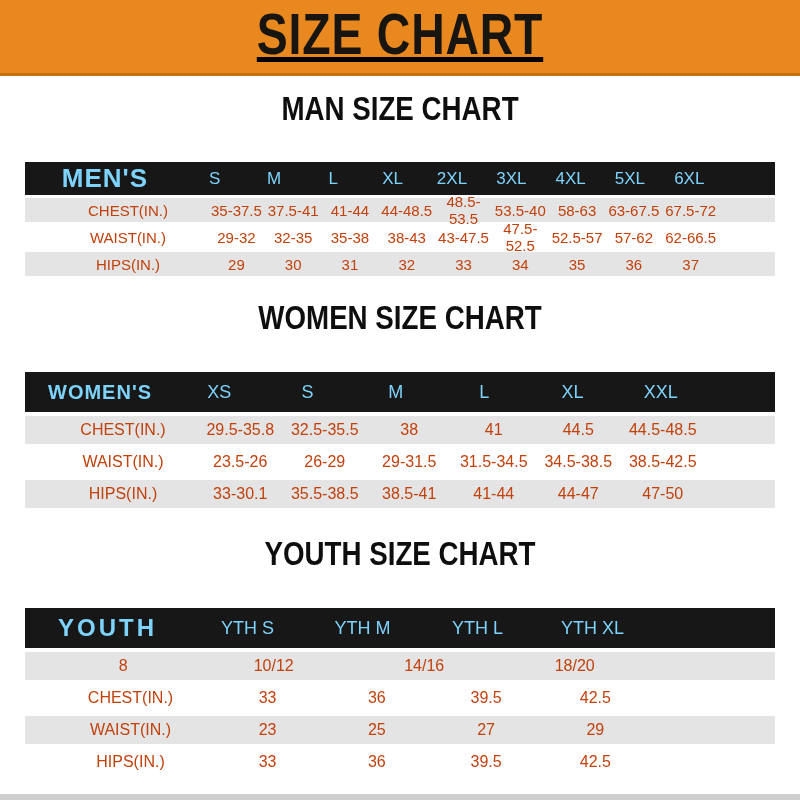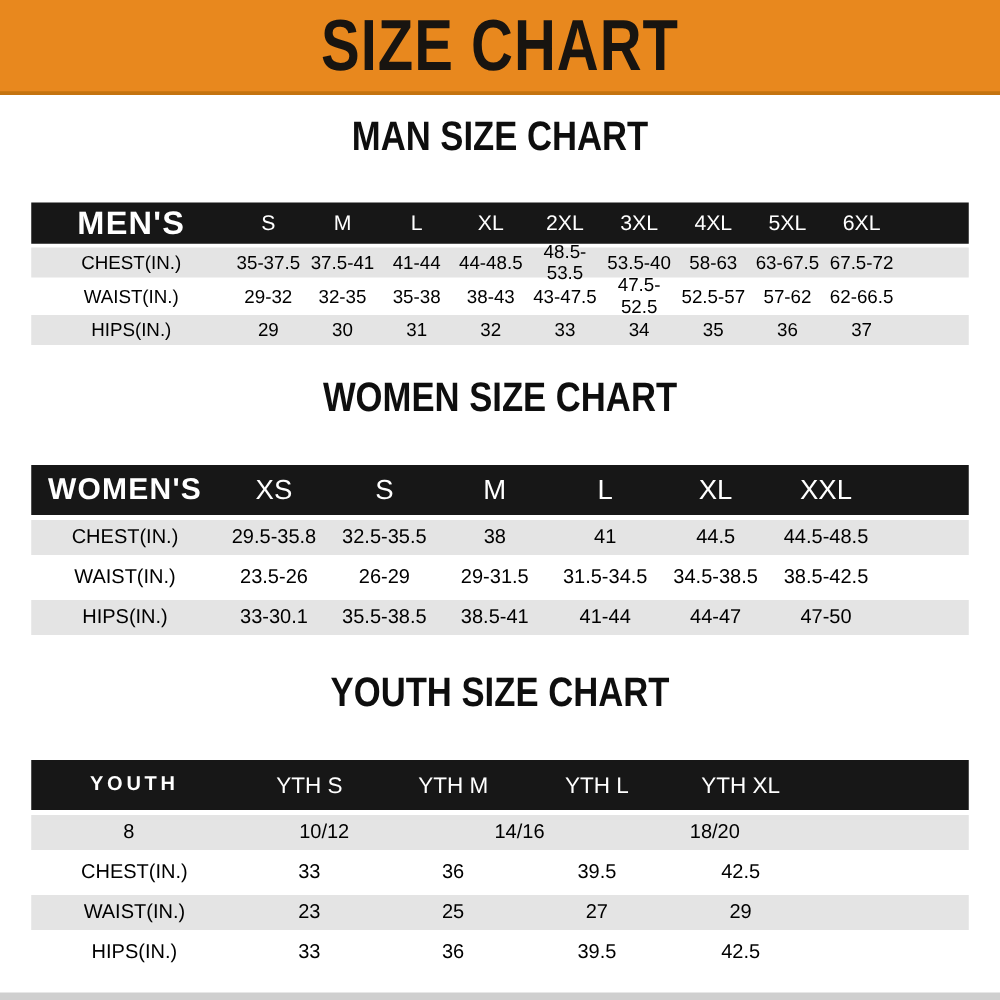--- a/index.html
+++ b/index.html
@@ -4,69 +4,69 @@
 <style>
   html,body{margin:0;padding:0;}
   body{
     width:800px;height:800px;overflow:hidden;background:#ffffff;
     font-family:"Liberation Sans","DejaVu Sans",sans-serif;
     position:relative;
   }
   
   .banner{
     height:73px;background:#E8881E;border-bottom:3px solid #C4730F;
-    display:flex;align-items:center;justify-content:center;
+    display:flex;justify-content:center;text-decoration:underline;
   }
   .banner h1{
     margin:0;font-size:58px;font-weight:bold;color:#181410;
     transform:scaleX(0.8);letter-spacing:1px;white-space:nowrap;
   }
   
   .section-title{
     text-align:center;font-weight:bold;color:#0e0e0e;
     font-size:33px;letter-spacing:0px;white-space:nowrap;
     transform:scaleX(0.84);margin:0;line-height:40px;height:40px;
   }
   .sec-men .section-title{margin-top:14px;margin-bottom:10px;line-height:38px;height:38px;}
   .sec-women .section-title{margin-top:22px;margin-bottom:10px;}
   .sec-youth .section-title{margin-top:26px;margin-bottom:12px;}
   
   .stable{width:750px;margin:0 auto;}
   .trow{display:flex;align-items:center;}
-  .trow.thead{background:#171717;color:#ffffff;margin-top:34px;}
-  .trow.data{background:#ffffff;color:#000000;}
+  .trow.thead{background:#171717;color:#7dd3fc;margin-top:34px;}
+  .trow.data{background:#ffffff;color:#c2410c;padding-left:23px;}
   .trow.data.stripe{background:#E4E4E4;}
   .cell{box-sizing:border-box;}
   .cell-label{text-align:center;flex:0 0 auto;}
   .cell-data{flex:1 1 0;text-align:center;}
   .head-label{font-weight:bold;white-space:nowrap;}
   
   .sec-men .trow.thead{height:33px;}
   .sec-men .trow.data{height:24px;margin-top:3px;}
   .sec-men .cell-label{width:160px;}
   .sec-men .trow::after{content:"";flex:0 0 56px;}
   .sec-men .head-label{font-size:26px;letter-spacing:1px;}
   .sec-men .head-col{font-size:17px;}
   .sec-men .row-label{font-size:15px;}
   .sec-men .trow.data .cell-data{font-size:15px;}
   
   .sec-women .trow.thead{height:40px;}
   .sec-women .trow.data{height:28px;margin-top:4px;}
   .sec-women .cell-label{width:150px;}
   .sec-women .trow::after{content:"";flex:0 0 70px;}
-  .sec-women .head-label{font-size:24px;letter-spacing:1px;}
-  .sec-women .head-col{font-size:22px;}
+  .sec-women .head-label{font-size:20px;letter-spacing:1px;}
+  .sec-women .head-col{font-size:18px;}
   .sec-women .row-label{font-size:16px;}
   .sec-women .trow.data .cell-data{font-size:16px;}
   
   .sec-youth .trow.thead{height:40px;}
   .sec-youth .trow.data{height:28px;margin-top:4px;}
   .sec-youth .cell-label{width:165px;}
   .sec-youth .trow::after{content:"";flex:0 0 125px;}
-  .sec-youth .head-label{font-size:16px;letter-spacing:3px;}
+  .sec-youth .head-label{font-size:24px;letter-spacing:3px;}
   .sec-youth .head-col{font-size:18px;}
   .sec-youth .row-label{font-size:16px;}
   .sec-youth .trow.data .cell-data{font-size:16px;}
   
   .footer-note{
     margin-top:20px;padding-left:30px;color:#A6352C;
   }
   .footer-note p{
     margin:0;font-size:27px;font-weight:bold;line-height:31px;
     transform:scaleX(0.88);transform-origin:left center;white-space:nowrap;

